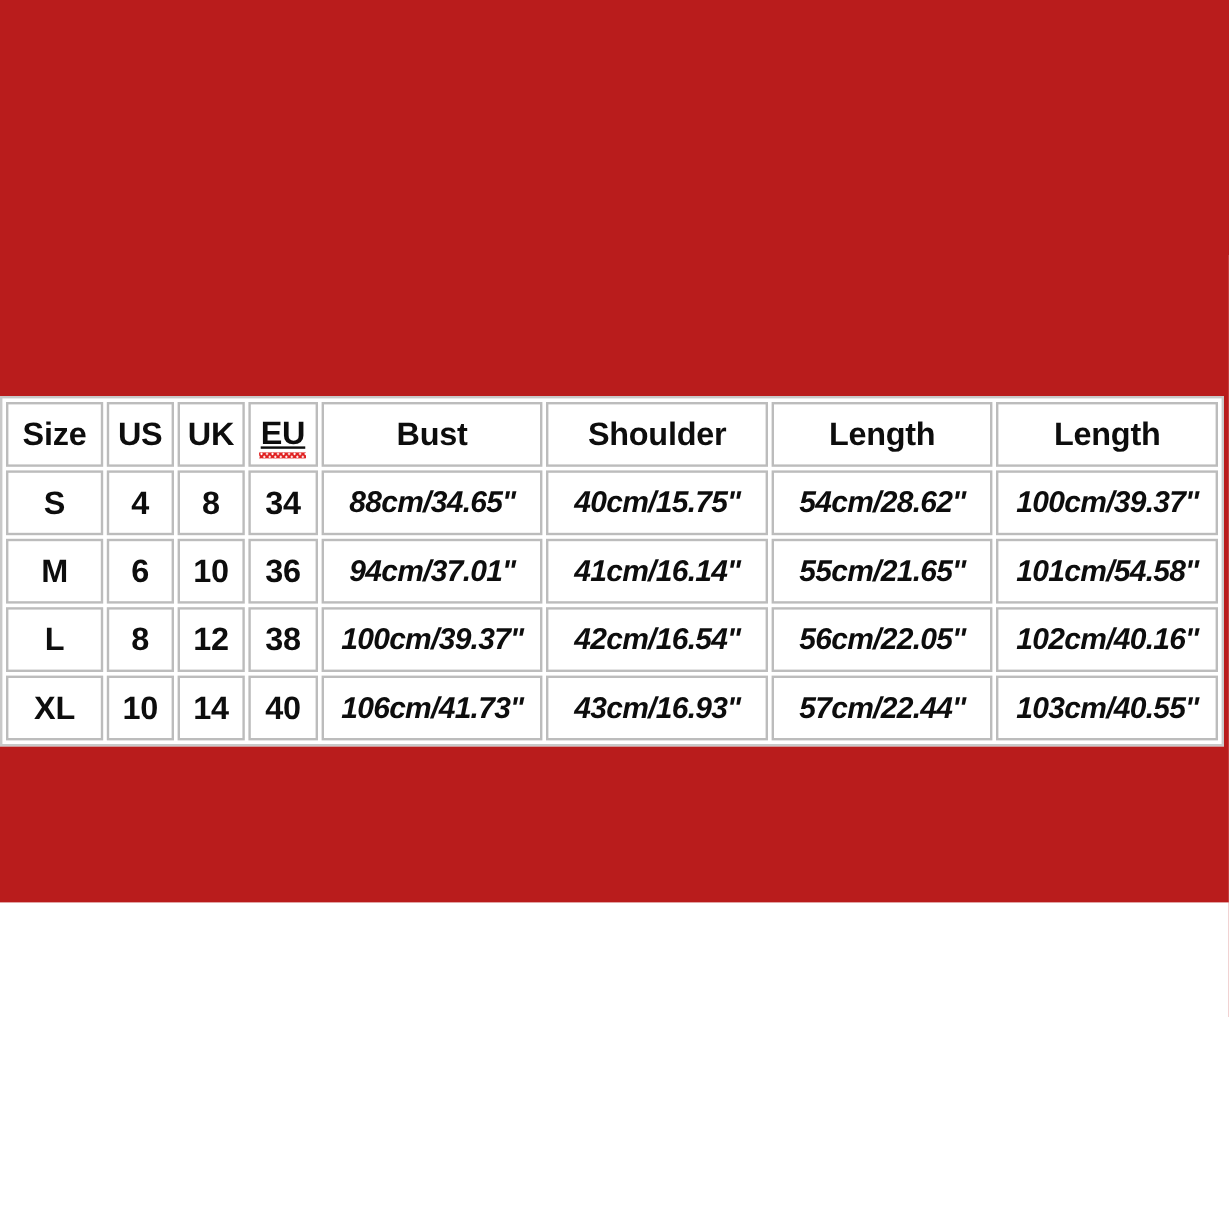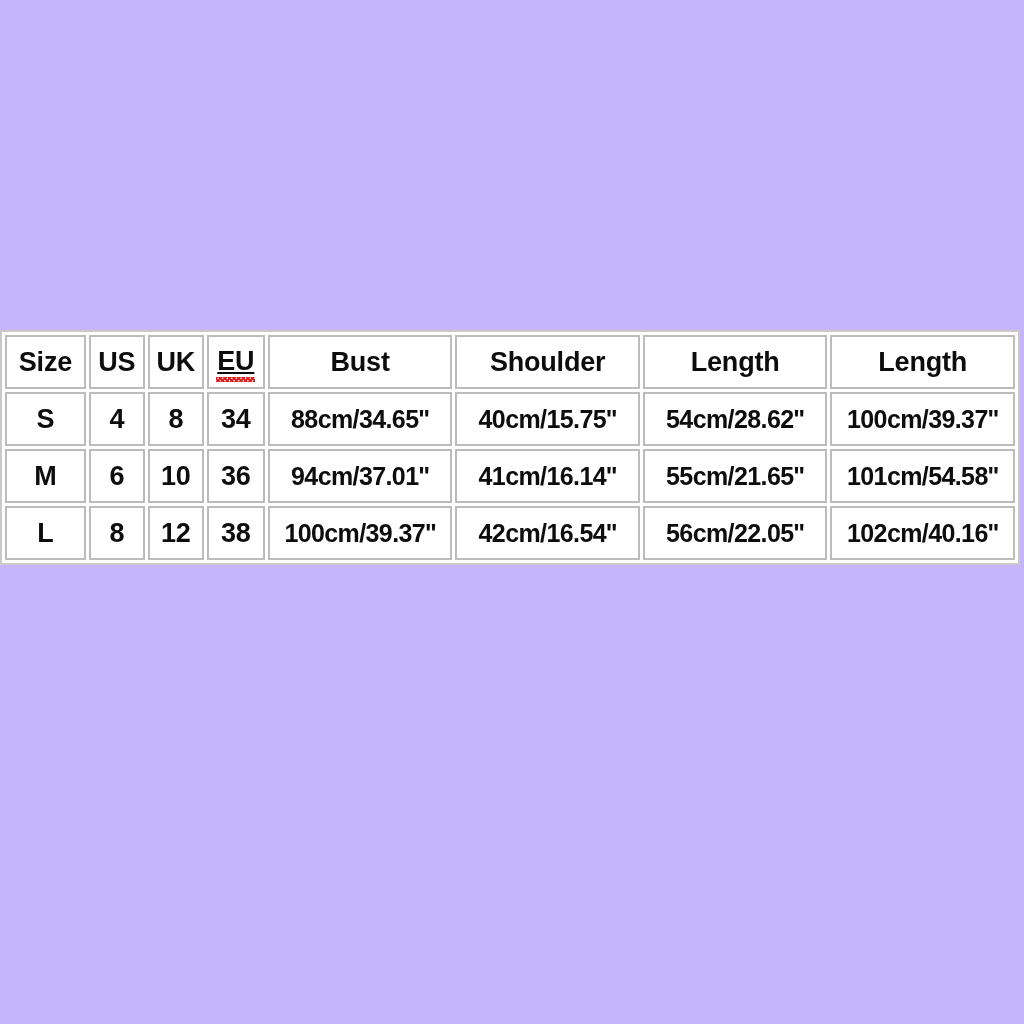--- a/index.html
+++ b/index.html
@@ -10,22 +10,22 @@
     width: 1024px;
     height: 1024px;
     background: #ffffff;
     font-family: "Liberation Sans", sans-serif;
     overflow: hidden;
   }
 
   #stage {
     position: relative;
     width: 1024px;
-    height: 1024px;
-    background: #c4b5fd;
+    height: 752px;
+    background: #b91c1c;
   }
 
   
   #size-chart {
     position: absolute;
     left: 0px;
     top: 330px;
     width: 1020px;
     border: 2px solid #c9c9c9;
     border-collapse: separate;
@@ -68,20 +68,21 @@
   #size-chart tbody td.num {
     font-size: 27px;
   }
   #size-chart tbody td.sizename {
     font-size: 27px;
   }
   
   #size-chart tbody td.meas {
     font-size: 25px;
     letter-spacing: -0.6px;
+    font-style: italic;
   }
 
   
   .squiggle {
     position: relative;
     display: inline-block;
     padding-bottom: 2px;
     text-decoration: underline;
   }
   .squiggle::after {
@@ -177,16 +178,26 @@
       <tr>
         <td class="sizename">L</td>
         <td class="num">8</td>
         <td class="num">12</td>
         <td class="num">38</td>
         <td class="meas">100cm/39.37''</td>
         <td class="meas">42cm/16.54''</td>
         <td class="meas">56cm/22.05''</td>
         <td class="meas">102cm/40.16''</td>
       </tr>
+      <tr>
+        <td class="sizename">XL</td>
+        <td class="num">10</td>
+        <td class="num">14</td>
+        <td class="num">40</td>
+        <td class="meas">106cm/41.73''</td>
+        <td class="meas">43cm/16.93''</td>
+        <td class="meas">57cm/22.44''</td>
+        <td class="meas">103cm/40.55''</td>
+      </tr>
     </tbody>
   </table>
 
 </div>
 
 </body></html>

